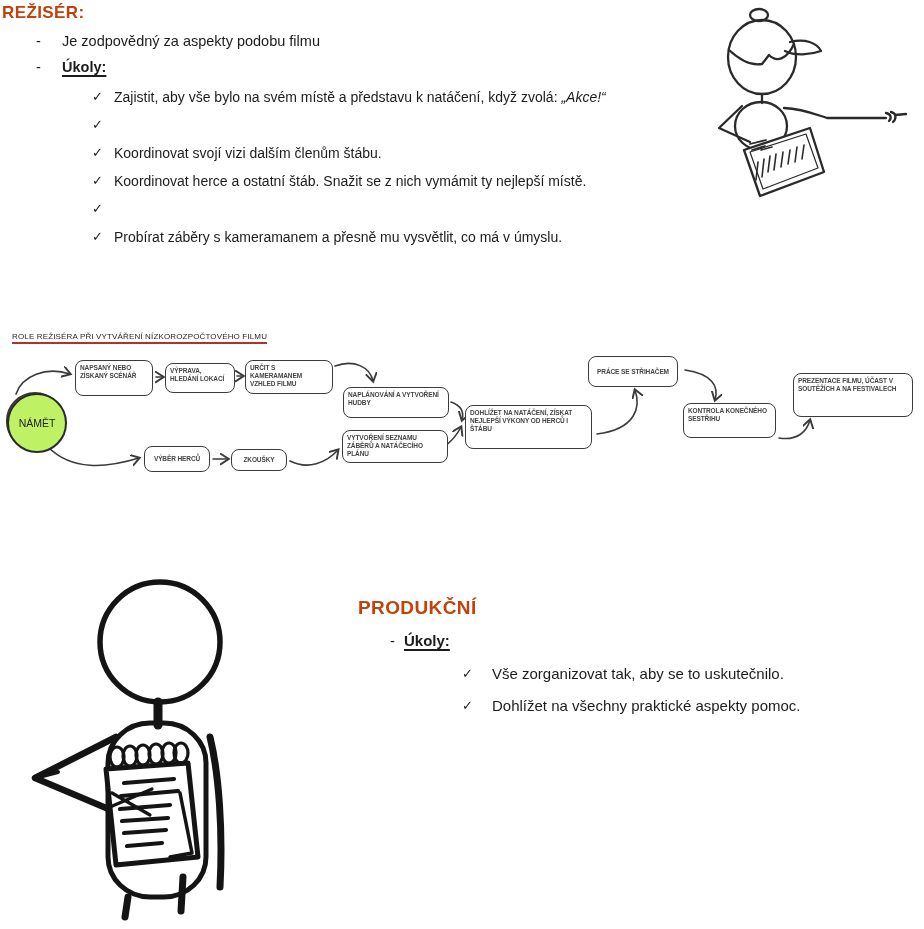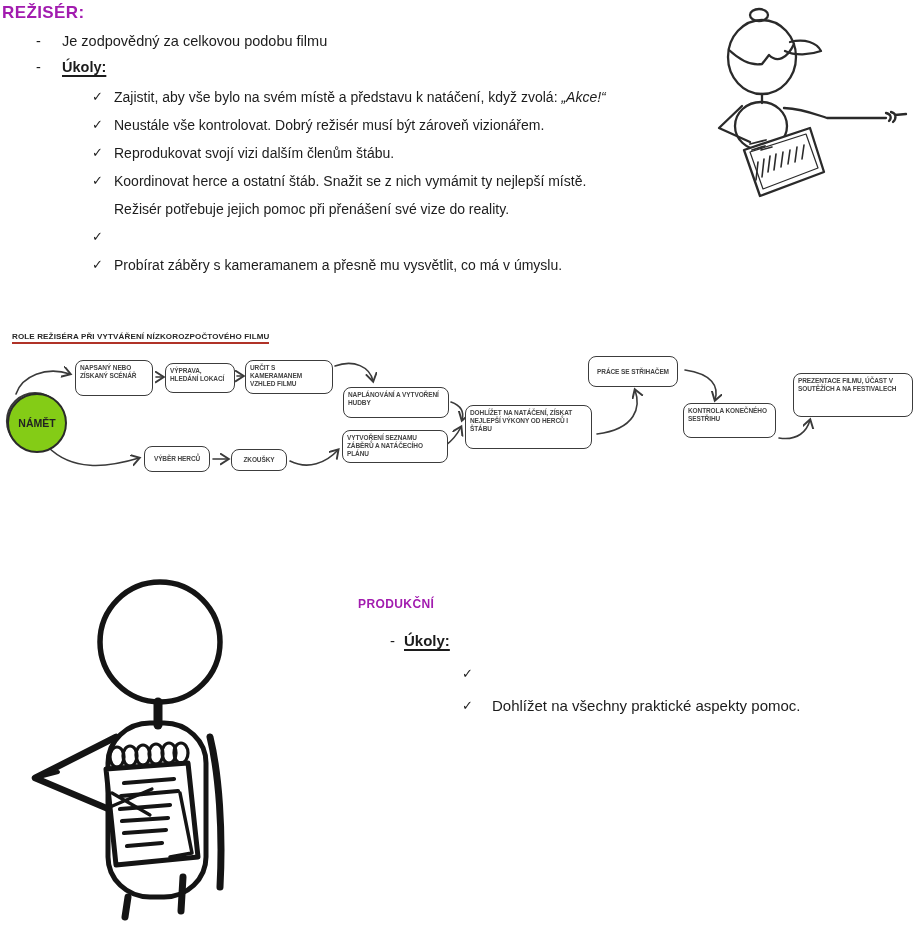--- a/index.html
+++ b/index.html
@@ -3,47 +3,47 @@
 <meta charset="utf-8">
 <style>
   html,body{margin:0;padding:0;}
   body{
     width:924px;height:929px;position:relative;background:#ffffff;
     font-family:"Liberation Sans", sans-serif;color:#1c1c1c;overflow:hidden;
   }
   .abs{position:absolute;}
 
   
-  .sec-title{font-size:17px;font-weight:bold;letter-spacing:.4px;color:#a21caf;}
+  .sec-title{font-size:17px;font-weight:bold;letter-spacing:.4px;color:#c2410c;}
   .dash-row{display:flex;align-items:flex-start;line-height:26px;font-size:14.5px;}
   .dash-row .dash{width:26px;flex:0 0 26px;}
   .u-label{text-decoration:underline;text-underline-offset:3px;text-decoration-thickness:1.5px;font-weight:bold;}
   .task-row{display:flex;align-items:flex-start;font-size:14px;}
   .task-row .chk{flex:0 0 22px;width:22px;font-size:13px;color:#202020;}
   .dir-tasks .task-row{line-height:28px;}
   .prod-tasks .task-row{line-height:32px;font-size:15px;}
   .prod-tasks .task-row .chk{flex:0 0 30px;width:30px;}
   em{}
 
   
   .flowchart{left:0;top:330px;width:924px;height:160px;}
   .fc-title{
-    position:absolute;left:12px;top:2px;font-size:8px;font-weight:bold;color:#262626;
+    position:absolute;left:12px;top:2px;font-size:8px;font-weight:normal;color:#262626;
     letter-spacing:.15px;border-bottom:2px solid #b03228;padding-bottom:1px;text-align:right;
   }
   .fc-node{
     position:absolute;box-sizing:border-box;background:#fff;border:1.4px solid #3c3c3c;
     border-radius:8px;padding:3px 4px;display:flex;align-items:flex-start;
     font-size:6.5px;font-weight:bold;line-height:1.22;color:#454545;letter-spacing:-0.1px;
   }
   .fc-node.c{align-items:center;justify-content:center;text-align:center;}
   .fc-start{
     position:absolute;left:7px;top:63px;width:56px;height:56px;border:2.2px solid #2a2a2a;
     border-radius:50%;display:flex;align-items:center;justify-content:center;
-    font-size:10.5px;font-weight:bold;color:#222;background:#84cc16;text-align:center;
+    font-size:10.5px;font-weight:normal;color:#222;background:#bef264;text-align:center;
   }
   .fc-svg{position:absolute;left:0;top:0;width:924px;height:160px;}
 
   
   .n0{left:75px; top:30px; width:78px; height:36px;}
   .n1{left:165px;top:33px; width:70px; height:30px;}
   .n2{left:245px;top:30px; width:88px; height:34px;}
   .n3{left:144px;top:116px;width:66px; height:26px;}
   .n4{left:231px;top:119px;width:56px; height:22px;}
   .n5{left:343px;top:57px; width:106px;height:31px;}
@@ -57,48 +57,43 @@
   .doodle{pointer-events:none;}
 </style>
 </head>
 <body>
 
 <div class="abs sec-title" style="left:2px;top:3px;">REŽISÉR:</div>
 
 <div class="abs" style="left:36px;top:28px;width:640px;">
   <div class="dash-row">
     <span class="dash">-</span>
-    <span>Je zodpovědný za celkovou podobu filmu</span>
+    <span>Je zodpovědný za aspekty podobu filmu</span>
   </div>
   <div class="dash-row">
     <span class="dash">-</span>
     <span class="u-label">Úkoly:</span>
   </div>
 </div>
 
 <div class="abs dir-tasks" style="left:92px;top:83px;width:620px;">
   <div class="task-row">
     <span class="chk">✓</span>
     <span><span>Zajistit, aby vše bylo na svém místě a představu k natáčení, když zvolá: </span><em>„Akce!“</em></span>
   </div>
   <div class="task-row">
     <span class="chk">✓</span>
-    <span>Neustále vše kontrolovat. Dobrý režisér musí být zároveň vizionářem.</span>
-  </div>
-  <div class="task-row">
-    <span class="chk">✓</span>
-    <span>Reprodukovat svojí vizi dalším členům štábu.</span>
+  </div>
+  <div class="task-row">
+    <span class="chk">✓</span>
+    <span>Koordinovat svojí vizi dalším členům štábu.</span>
   </div>
   <div class="task-row">
     <span class="chk">✓</span>
     <span>Koordinovat herce a ostatní štáb. Snažit se z nich vymámit ty nejlepší místě.</span>
-  </div>
-  <div class="task-row">
-    <span class="chk"></span>
-    <span>Režisér potřebuje jejich pomoc při přenášení své vize do reality.</span>
   </div>
   <div class="task-row">
     <span class="chk">✓</span>
   </div>
   <div class="task-row">
     <span class="chk">✓</span>
     <span>Probírat záběry s kameramanem a přesně mu vysvětlit, co má v úmyslu.</span>
   </div>
 </div>
 
@@ -163,32 +158,33 @@
   <div class="fc-node n3 c">VÝBĚR HERCŮ</div>
   <div class="fc-node n4 c">ZKOUŠKY</div>
   <div class="fc-node n5">NAPLÁNOVÁNÍ A VYTVOŘENÍ HUDBY</div>
   <div class="fc-node n6">VYTVOŘENÍ SEZNAMU ZÁBĚRŮ A NATÁČECÍHO PLÁNU</div>
   <div class="fc-node n7">DOHLÍŽET NA NATÁČENÍ, ZÍSKAT NEJLEPŠÍ VÝKONY OD HERCŮ I ŠTÁBU</div>
   <div class="fc-node n8 c">PRÁCE SE STŘIHAČEM</div>
   <div class="fc-node n9">KONTROLA KONEČNÉHO SESTŘIHU</div>
   <div class="fc-node n10">PREZENTACE FILMU, ÚČAST V SOUTĚŽÍCH A NA FESTIVALECH</div>
 </div>
 
-<div class="abs sec-title" style="left:358px;top:597px;font-size:12px;">PRODUKČNÍ</div>
+<div class="abs sec-title" style="left:358px;top:597px;font-size:19px;">PRODUKČNÍ</div>
 
 <div class="abs" style="left:390px;top:628px;">
   <div class="dash-row" style="font-size:15px;">
     <span class="dash" style="width:14px;flex:0 0 14px;">-</span>
     <span class="u-label">Úkoly:</span>
   </div>
 </div>
 
 <div class="abs prod-tasks" style="left:462px;top:658px;width:420px;">
   <div class="task-row">
     <span class="chk">✓</span>
+    <span>Vše zorganizovat tak, aby se to uskutečnilo.</span>
   </div>
   <div class="task-row">
     <span class="chk">✓</span>
     <span>Dohlížet na všechny praktické aspekty pomoc.</span>
   </div>
 </div>
 
 <svg class="abs doodle" style="left:20px;top:569px;" width="300" height="360" viewBox="0 0 300 360">
   <g fill="none" stroke="#141414" stroke-linecap="round" stroke-linejoin="round">
     <circle cx="140" cy="73" r="60" stroke-width="5.5"></circle>

